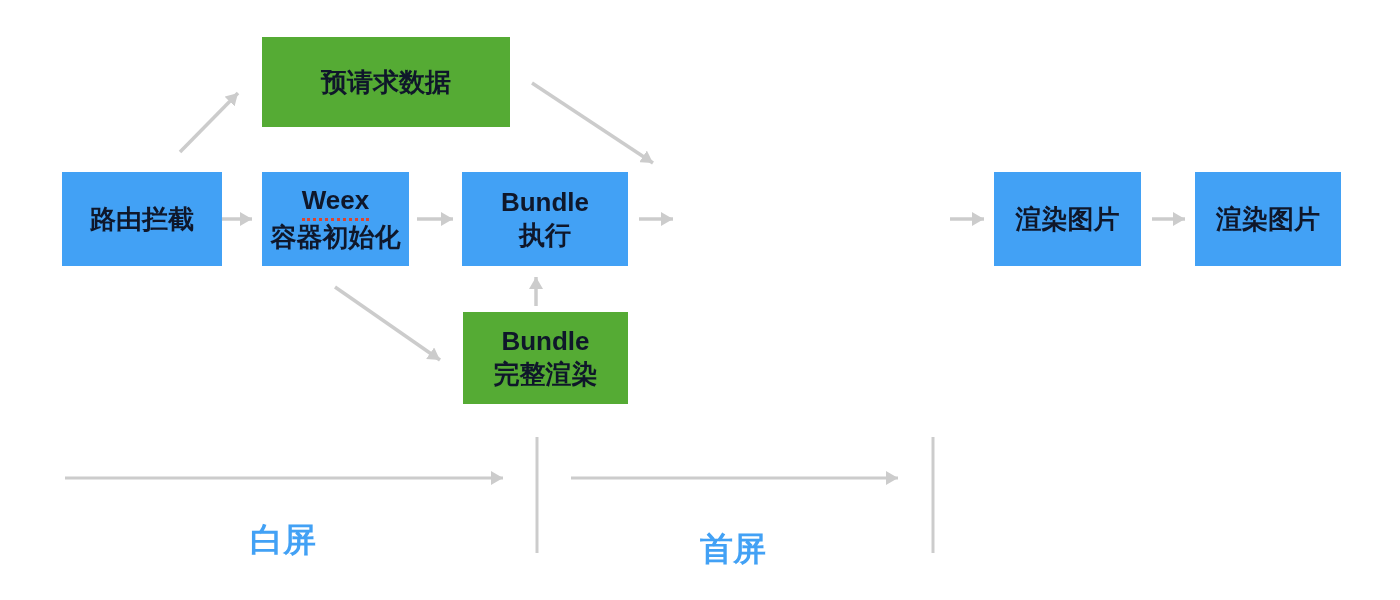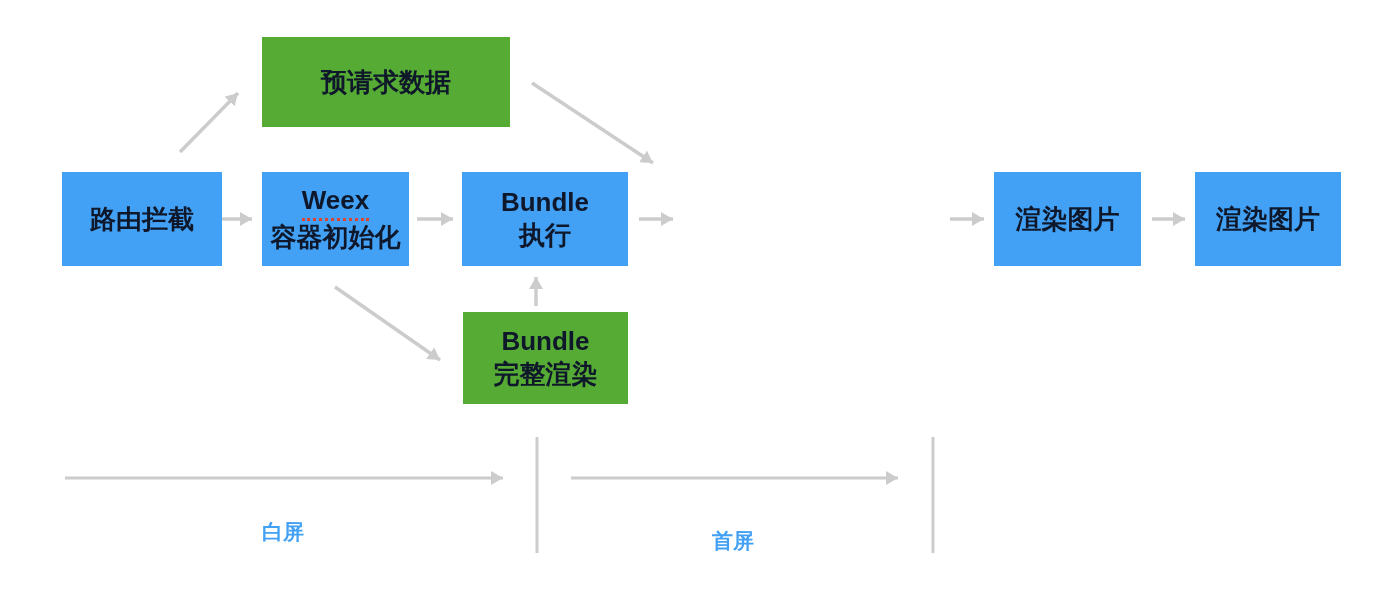--- a/index.html
+++ b/index.html
@@ -27,21 +27,21 @@
   }
   .node.blue{background:var(--node-blue);}
   .node.green{background:var(--node-green);}
   .spellcheck{
     display:inline-block;
     border-bottom:3px dotted var(--spellcheck-red);
     padding-bottom:1px;
   }
   .phase-label{
     position:absolute;color:var(--label-blue);
-    font-size:21px;font-weight:bold;white-space:nowrap;
+    font-size:33px;font-weight:bold;white-space:nowrap;
     transform:translateX(-50%);
   }
 </style>
 </head>
 <body>
 
 <div class="canvas">
 
   <svg class="arrows" width="1400" height="600" viewBox="0 0 1400 600">
     <defs>

